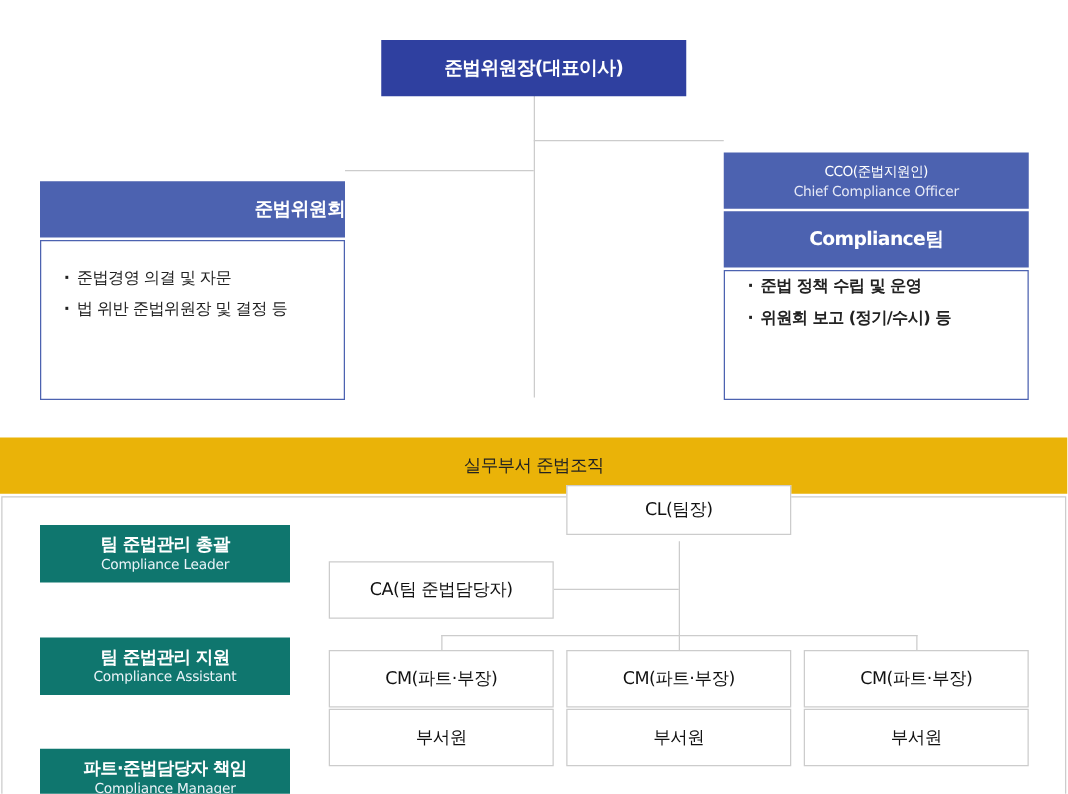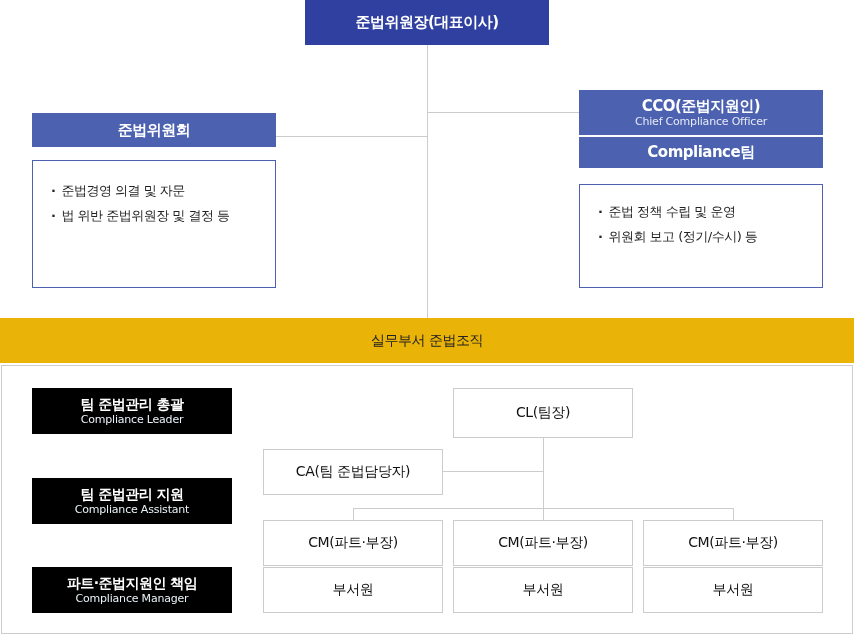--- a/index.html
+++ b/index.html
@@ -1,60 +1,61 @@
 <!DOCTYPE html>
 <html><head>
 <meta charset="utf-8">
 <style>
   * { box-sizing: border-box; margin: 0; padding: 0; }
   html, body { width: 854px; height: 635px; background: #ffffff; overflow: hidden; }
   body { position: relative; font-family: "DejaVu Sans", "Liberation Sans", sans-serif; color: #222; }
-  .abs { position: absolute; }
+  .abs { position: absolute; margin-top: 32px; }
   .line { position: absolute; background: #cccccc; }
 
   .ceo {
     left: 305px; top: 0; width: 244px; height: 45px;
     background: #2f40a0; color: #fff;
     display: flex; align-items: center; justify-content: center;
     font-size: 15px; font-weight: bold; letter-spacing: -0.5px;
   }
   .blue-head {
     background: #4c62b0; color: #fff;
     display: flex; flex-direction: column; align-items: center; justify-content: center;
   }
-  .committee-head { left: 32px; top: 113px; width: 244px; height: 34px; font-size: 15px; font-weight: bold; letter-spacing: -0.5px; }
+  .committee-head { left: 32px; top: 113px; width: 244px; height: 45px; font-size: 15px; font-weight: bold; letter-spacing: -0.5px; align-items: flex-end; }
   .committee-body {
     left: 32px; top: 160px; width: 244px; height: 128px;
     border: 1px solid #4c62b0; background: #fff;
     padding: 17px 0 0 18px;
   }
   .bullet-list { list-style: none; }
   .bullet-list li { font-size: 13px; line-height: 25px; letter-spacing: -0.5px; color: #222; }
   .bullet-list li::before { content: "·"; margin-right: 6px; font-weight: bold; }
 
   .cco-head { left: 579px; top: 90px; width: 244px; height: 45px; }
-  .cco-title { font-size: 15px; font-weight: bold; letter-spacing: -0.5px; line-height: 18px; }
+  .cco-title { font-size: 11px; font-weight: normal; letter-spacing: -0.5px; line-height: 18px; }
   .cco-sub { font-size: 11px; line-height: 14px; color: #e6e9f6; letter-spacing: -0.2px; }
-  .team-head { left: 579px; top: 137px; width: 244px; height: 31px; font-size: 15px; font-weight: bold; letter-spacing: -0.5px; }
+  .team-head { left: 579px; top: 137px; width: 244px; height: 45px; font-size: 15px; font-weight: bold; letter-spacing: -0.5px; }
   .team-body {
     left: 579px; top: 184px; width: 244px; height: 104px;
     border: 1px solid #4c62b0; background: #fff;
-    padding: 14px 0 0 18px;
+    padding: 0 0 0 18px;
+    font-weight: bold;
   }
 
   .band {
     left: 0; top: 318px; width: 854px; height: 45px;
     background: #eab308; display: flex; align-items: center; justify-content: center;
     font-size: 14px; color: #222; letter-spacing: -0.5px;
   }
   .frame { left: 1px; top: 365px; width: 852px; height: 269px; border: 1px solid #cccccc; }
 
   .role {
     left: 32px; width: 200px; height: 46px;
-    background: #000000; color: #fff;
+    background: #0f766e; color: #fff;
     display: flex; flex-direction: column; align-items: center; justify-content: center;
   }
   .role-title { font-size: 14px; font-weight: bold; letter-spacing: -0.5px; line-height: 18px; }
   .role-sub { font-size: 11px; line-height: 14px; color: #eaf3f8; letter-spacing: -0.2px; }
 
   .node {
     position: absolute; background: #fff; border: 1px solid #cccccc;
     display: flex; align-items: center; justify-content: center;
     font-size: 14px; color: #111; letter-spacing: -0.4px;
   }
@@ -102,32 +103,32 @@
 
 <div class="abs role" style="top:388px;">
   <span class="role-title">팀 준법관리 총괄</span>
   <span class="role-sub">Compliance Leader</span>
 </div>
 <div class="abs role" style="top:478px;">
   <span class="role-title">팀 준법관리 지원</span>
   <span class="role-sub">Compliance Assistant</span>
 </div>
 <div class="abs role" style="top:567px;">
-  <span class="role-title">파트·준법지원인 책임</span>
+  <span class="role-title">파트·준법담당자 책임</span>
   <span class="role-sub">Compliance Manager</span>
 </div>
 
 <div class="line" style="left:543px; top:433px; width:1px; height:75px;"></div>
 <div class="line" style="left:443px; top:471px; width:100px; height:1px;"></div>
 <div class="line" style="left:353px; top:508px; width:381px; height:1px;"></div>
 <div class="line" style="left:353px; top:508px; width:1px; height:12px;"></div>
 <div class="line" style="left:543px; top:508px; width:1px; height:12px;"></div>
 <div class="line" style="left:733px; top:508px; width:1px; height:12px;"></div>
 
-<div class="node" style="left:453px; top:388px; width:180px; height:50px;">
+<div class="node" style="left:453px; top:388px; width:180px; height:40px;">
   <span>CL(팀장)</span>
 </div>
 <div class="node" style="left:263px; top:449px; width:180px; height:46px;">
   <span>CA(팀 준법담당자)</span>
 </div>
 
 <div class="node" style="left:263px; top:520px; width:180px; height:46px;">
   <span>CM(파트·부장)</span>
 </div>
 <div class="node" style="left:453px; top:520px; width:180px; height:46px;">

